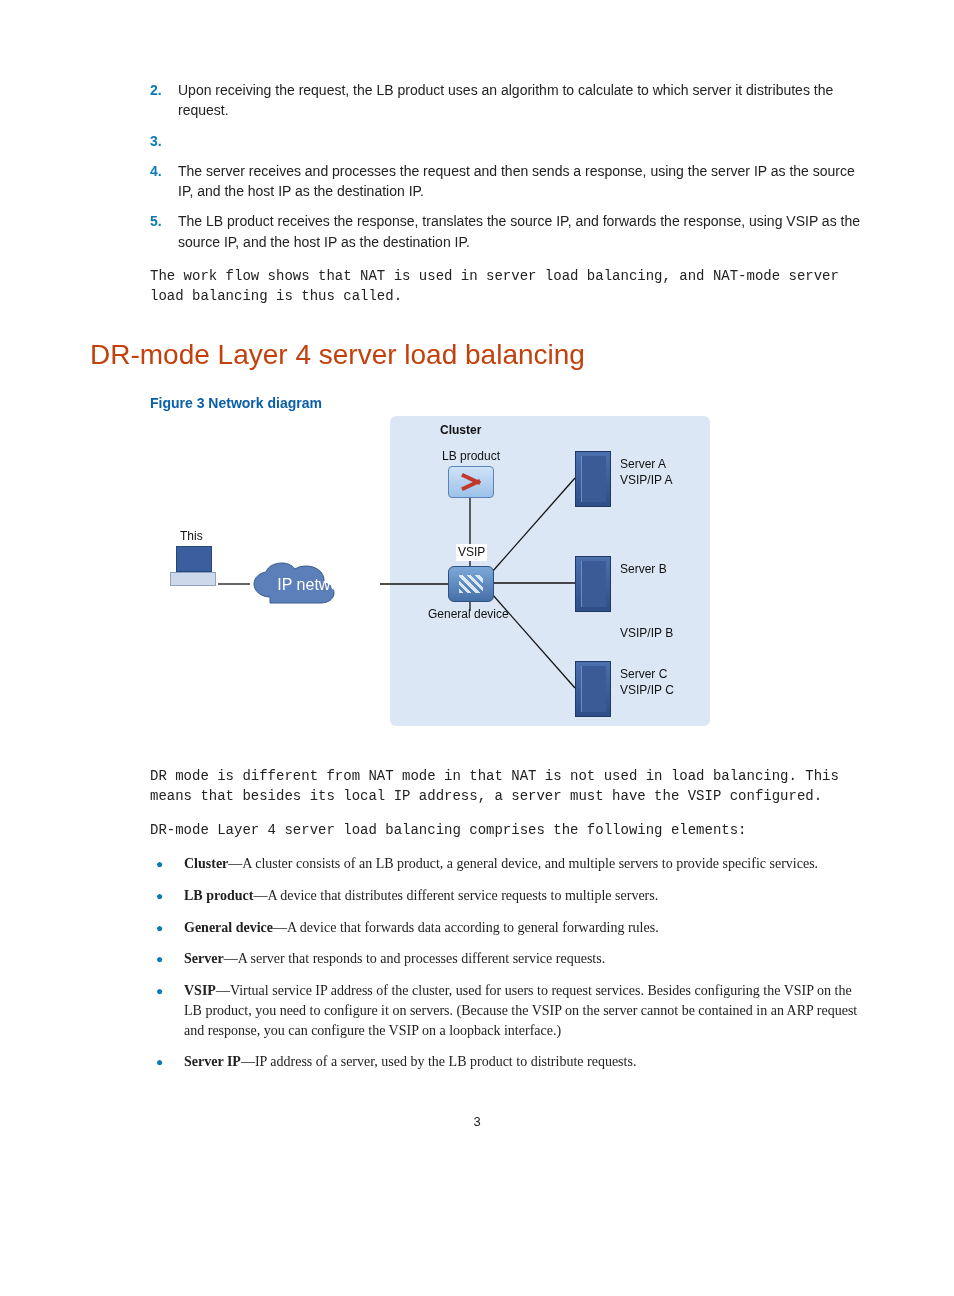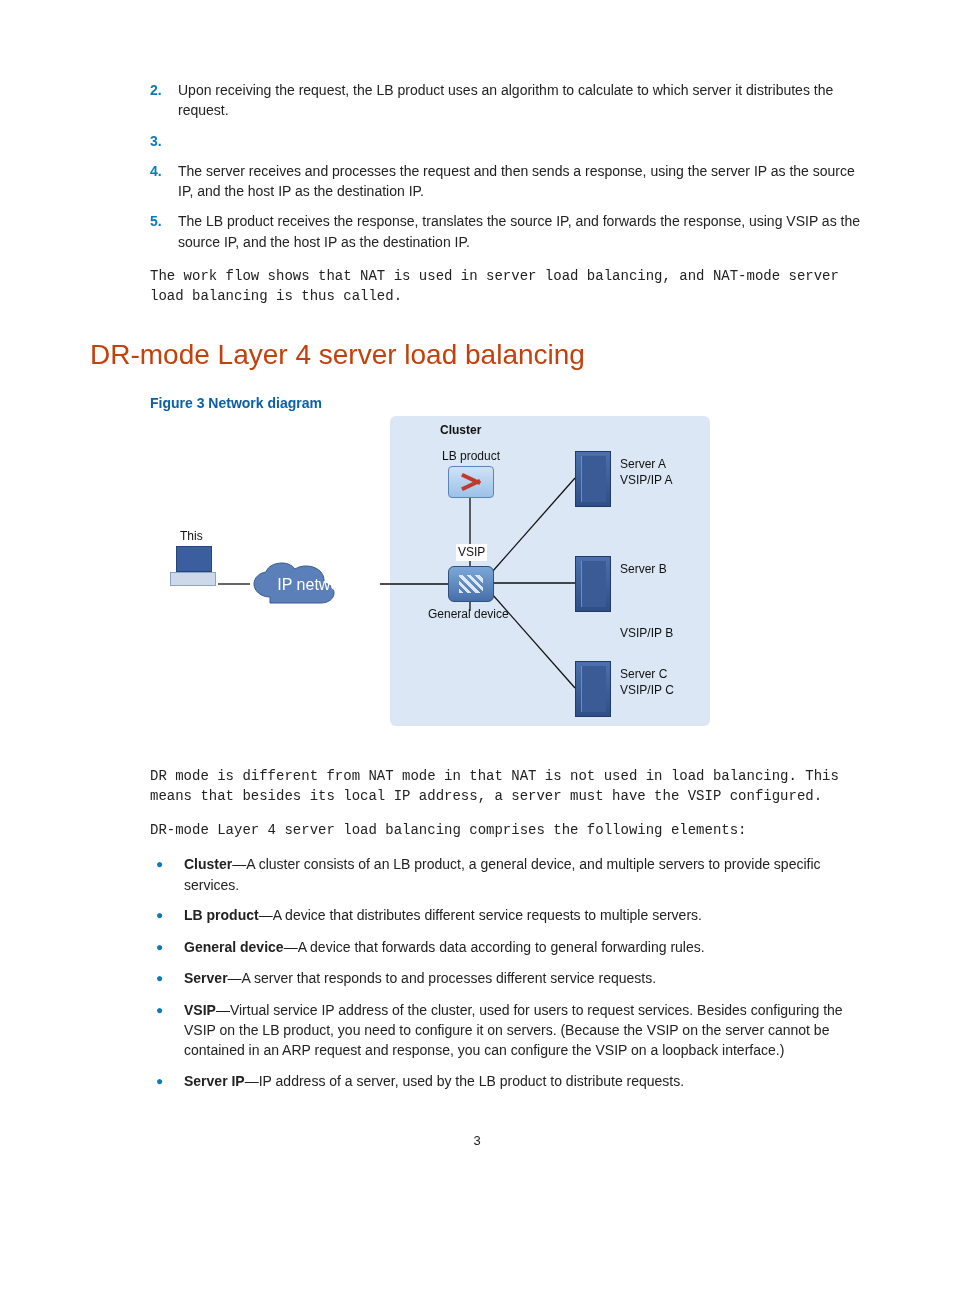--- a/index.html
+++ b/index.html
@@ -31,21 +31,21 @@
     padding-left: 60px;
     margin-bottom: 2px;
   }
   .diagram-wrap { padding-left: 60px; margin-bottom: 30px; }
   .bullets { padding-left: 60px; margin: 0 0 14px 0; }
   .bullet-row { display: flex; margin-bottom: 10px; }
   .bullet-dot {
     color: #0a7bb8; min-width: 28px; font-size: 12px;
     line-height: 1.8; padding-left: 6px;
   }
-  .bullet-text { flex: 1; }
+  .bullet-text { flex: 1; font-family: Liberation Serif, serif; }
   .bullet-text b { font-weight: bold; }
   .page-num { text-align: center; font-size: 13px; margin-top: 40px; }
 
   
   .diagram {
     position: relative;
     width: 560px;
     height: 320px;
   }
   .cluster-box {

